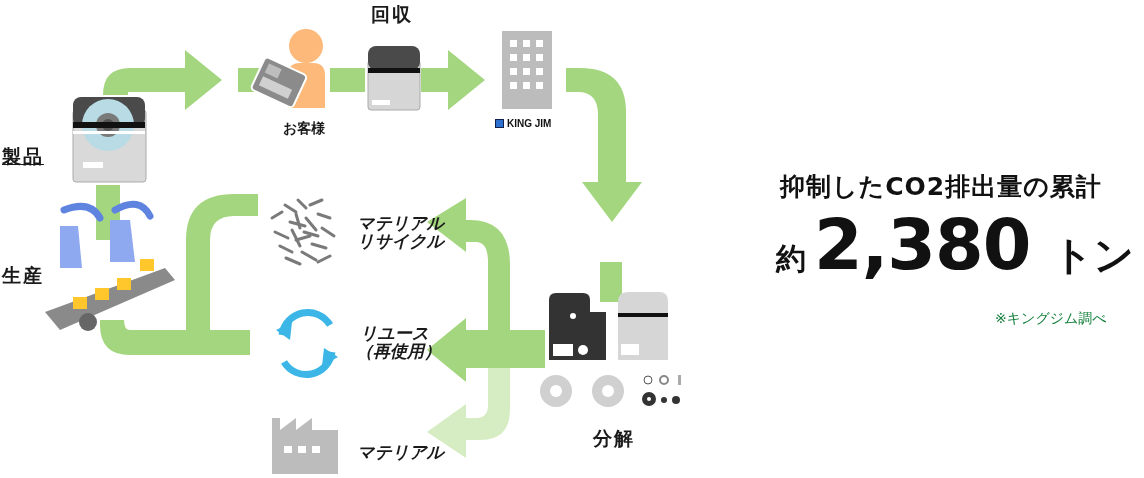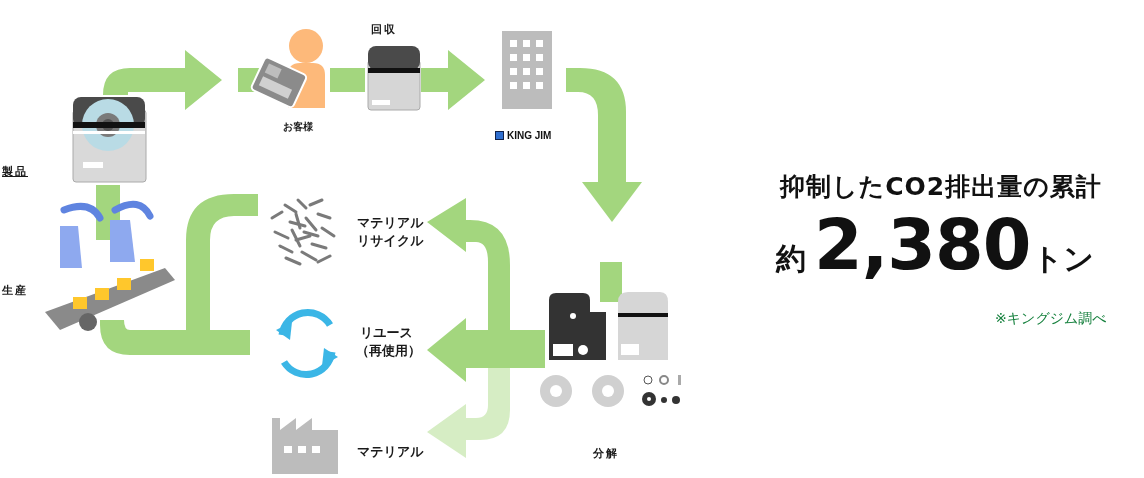--- a/index.html
+++ b/index.html
@@ -1,29 +1,29 @@
 <!DOCTYPE html>
 <html><head>
 <meta charset="utf-8">
 <style>
   html, body { margin:0; padding:0; background:#ffffff; }
   body { width:1144px; height:478px; position:relative; overflow:hidden;
          font-family:"DejaVu Sans", sans-serif; color:#111; }
   svg#flow { position:absolute; left:0; top:0; }
   .lbl { position:absolute; font-weight:bold; color:#1a1a1a; white-space:nowrap; }
-  .lbl-lg { font-size:11px; letter-spacing:2px;margin-top:20px; }
-  .lbl-md { font-size:13px; line-height:18px; }
-  .lbl-sm { font-size:10px;text-align:right; }
+  .lbl-lg { font-size:19px; letter-spacing:2px; }
+  .lbl-md { font-size:17px; line-height:18px;font-style:italic; }
+  .lbl-sm { font-size:14px;text-align:right; }
   .stat-title { position:absolute; left:780px; top:170px; font-size:25px; font-weight:bold; letter-spacing:1px;text-align:right; }
   .stat-value { position:absolute; left:776px; top:210px; display:flex; align-items:baseline; font-weight:bold; }
   .stat-prefix { font-size:30px; margin-right:8px; }
   .stat-num { font-size:70px; letter-spacing:-1px; line-height:1; }
-  .stat-unit { font-size:30px; margin-left:2px; }
+  .stat-unit { font-size:40px; margin-left:22px; }
   .stat-note { position:absolute; left:995px; top:310px; font-size:14px; color:#15803d; }
-  .kj { position:absolute; left:495px; top:118px; font-size:10px; font-weight:900; font-family:"Liberation Sans", sans-serif; display:flex; align-items:center; gap:3px;margin-top:12px; }
+  .kj { position:absolute; left:495px; top:118px; font-size:10px; font-weight:900; font-family:"Liberation Sans", sans-serif; display:flex; align-items:center; gap:3px; }
   .kj-box { width:7px; height:7px; background:#2f6fd0; border:1px solid #10214a; }
 </style>
 </head>
 <body>
 
 <svg id="flow" width="1144" height="478" viewBox="0 0 1144 478">
 
   <g fill="#a3d67e">
     <path d="M103 95 Q103 68 130 68 L185 68 L185 50 L222 80 L185 110 L185 92 L128 92 L128 98 Z"></path>
     <rect x="238" y="68" width="30" height="24"></rect>

